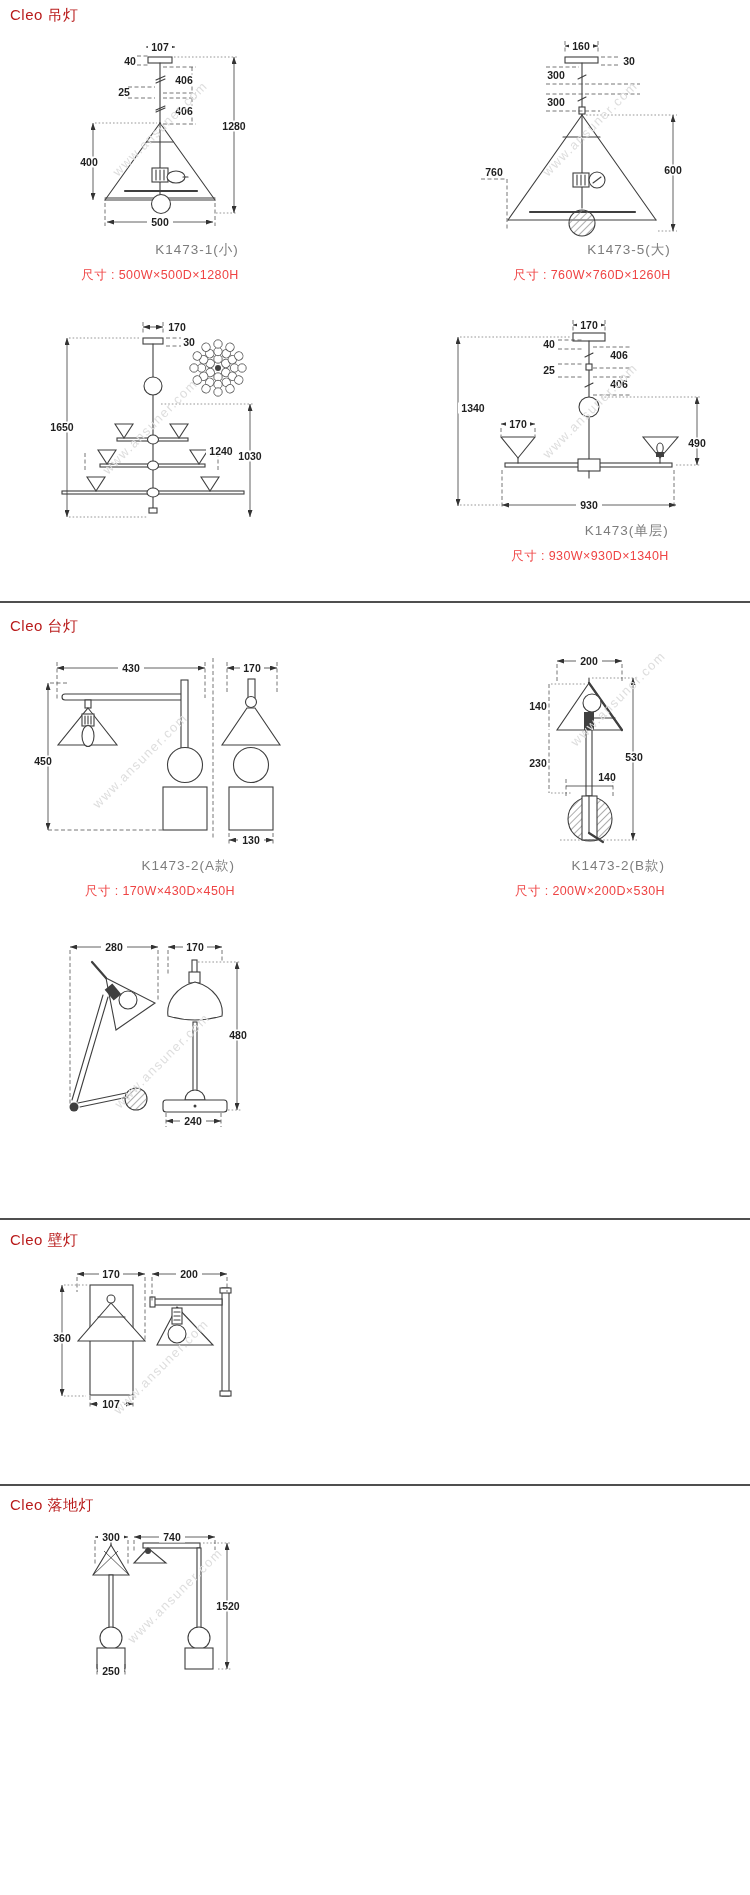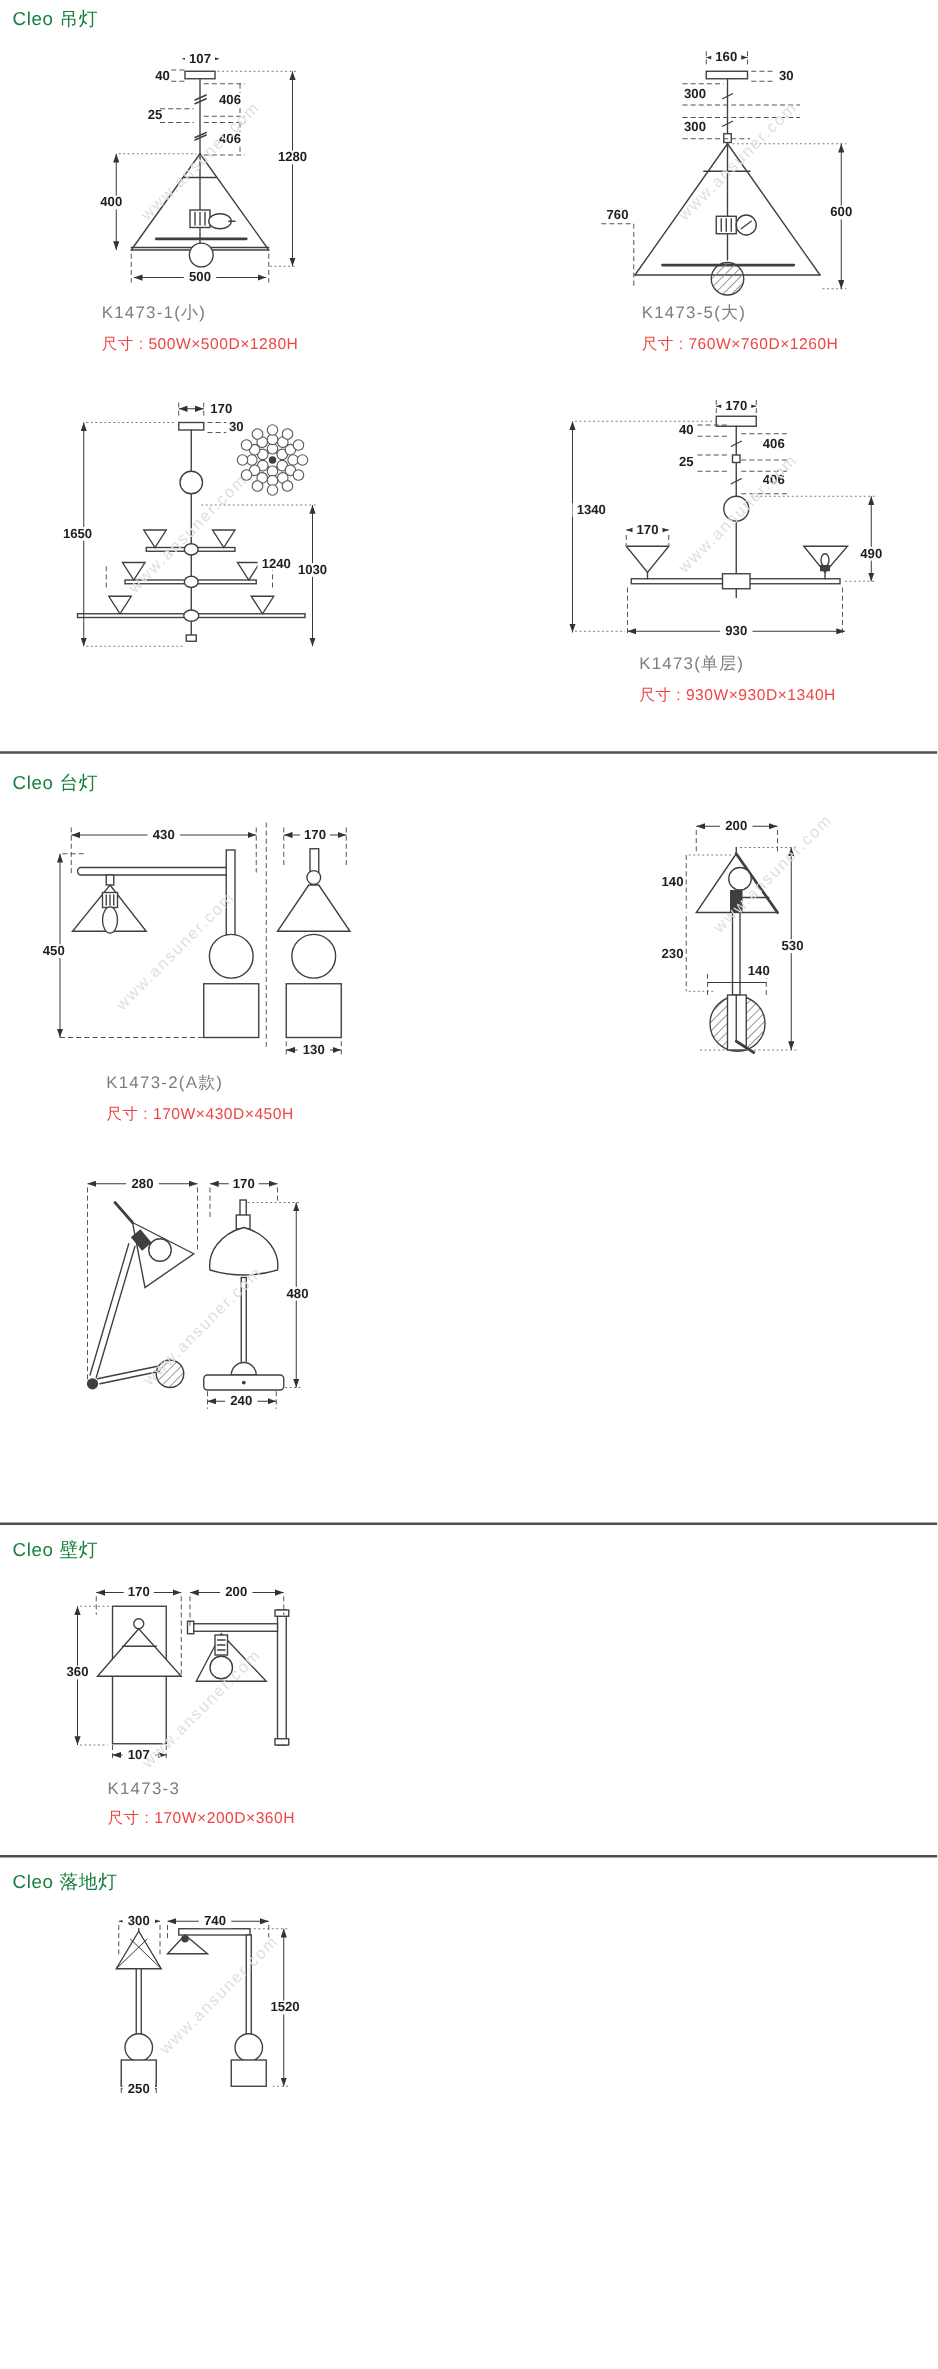--- a/index.html
+++ b/index.html
@@ -1,20 +1,20 @@
 <!DOCTYPE html>
 <html><head>
 <meta charset="utf-8">
 <style>
   html,body{margin:0;padding:0;background:#fff;}
   .page{position:relative;width:750px;height:1895px;background:#fff;overflow:hidden;
         font-family:"Liberation Sans",sans-serif;}
-  .sec-title{position:absolute;left:10px;font-size:15px;color:#15803d;letter-spacing:.5px;white-space:nowrap;}
+  .sec-title{position:absolute;left:10px;font-size:15px;color:#b91c1c;letter-spacing:.5px;white-space:nowrap;}
   .divider{position:absolute;left:0;width:750px;border-top:2px solid #4f4f4f;}
-  .cap{position:absolute;transform:translateX(-50%);text-align:left;white-space:nowrap;}
+  .cap{position:absolute;transform:translateX(-50%);text-align:right;white-space:nowrap;}
   .cap .model{font-size:13.5px;color:#7d7d7d;letter-spacing:1px;}
   .cap .size{font-size:12.5px;color:#ef4444;letter-spacing:.4px;margin-top:8px;}
   .wm{position:absolute;width:150px;text-align:center;font-size:13px;color:#dedede;
       letter-spacing:1.5px;transform:rotate(-45deg);pointer-events:none;white-space:nowrap;}
   svg{position:absolute;left:0;}
   .ln{fill:none;stroke:#3f3f3f;stroke-width:1.1;stroke-linecap:round;}
   .th{stroke-width:2.2;}
   .wf{fill:#fff;stroke:#3f3f3f;stroke-width:1.1;}
   .dim{fill:none;stroke:#3a3a3a;stroke-width:.8;}
   .dsh{fill:none;stroke:#4a4a4a;stroke-width:.75;stroke-dasharray:4 2.5;}
@@ -468,20 +468,24 @@
     <line class="dim" x1="633" y1="678" x2="633" y2="840" marker-start="url(#ms)" marker-end="url(#me)"></line>
     <rect class="bg" x="621" y="751.5" width="26" height="11"></rect>
     <text class="dt" x="634" y="757" text-anchor="middle" dominant-baseline="central">530</text>
   </g>
 </svg>
 
 <div class="cap" style="left:160px;top:857px">
   <div class="model">K1473-2(A款)</div>
   <div class="size">尺寸 : 170W×430D×450H</div>
 </div>
+<div class="cap" style="left:590px;top:857px">
+  <div class="model">K1473-2(B款)</div>
+  <div class="size">尺寸 : 200W×200D×530H</div>
+</div>
 
 <svg style="top:940px" width="750" height="192" viewBox="0 940 750 192">
 
   <g>
     <line class="ln th" x1="92" y1="962" x2="106" y2="978"></line>
     <path class="wf" d="M106,978 L155,1003 L116,1030 Z"></path>
     <rect class="dk" x="108" y="985" width="10" height="14" transform="rotate(-40 113 992)"></rect>
     <circle class="wf" cx="128" cy="1000" r="9"></circle>
     <line class="ln" x1="103" y1="995" x2="72" y2="1100"></line>
     <line class="ln" x1="108" y1="997" x2="77" y2="1102"></line>
@@ -578,24 +582,20 @@
   </g>
   <g>
     <line class="dsh" x1="90" y1="1396" x2="90" y2="1409"></line>
         <line class="dsh" x1="133" y1="1396" x2="133" y2="1409"></line>
     <line class="dim" x1="90" y1="1404" x2="133" y2="1404" marker-start="url(#ms)" marker-end="url(#me)"></line>
     <rect class="bg" x="98" y="1398.5" width="26" height="11"></rect>
     <text class="dt" x="111" y="1404" text-anchor="middle" dominant-baseline="central">107</text>
   </g>
 </svg>
 
-<div class="cap" style="left:161px;top:1423px">
-  <div class="model">K1473-3</div>
-  <div class="size">尺寸 : 170W×200D×360H</div>
-</div>
 
 <div class="divider" style="top:1484px"></div>
 
 <div class="sec-title" style="top:1496px">Cleo 落地灯</div>
 
 <svg style="top:1530px" width="750" height="150" viewBox="0 1530 750 150">
   <g>
     <line class="ln" x1="111" y1="1540" x2="111" y2="1545"></line>
     <path class="wf" d="M111,1545 L93,1575 L129,1575 Z"></path>
     <line class="dim" x1="93" y1="1575" x2="118" y2="1551"></line>

